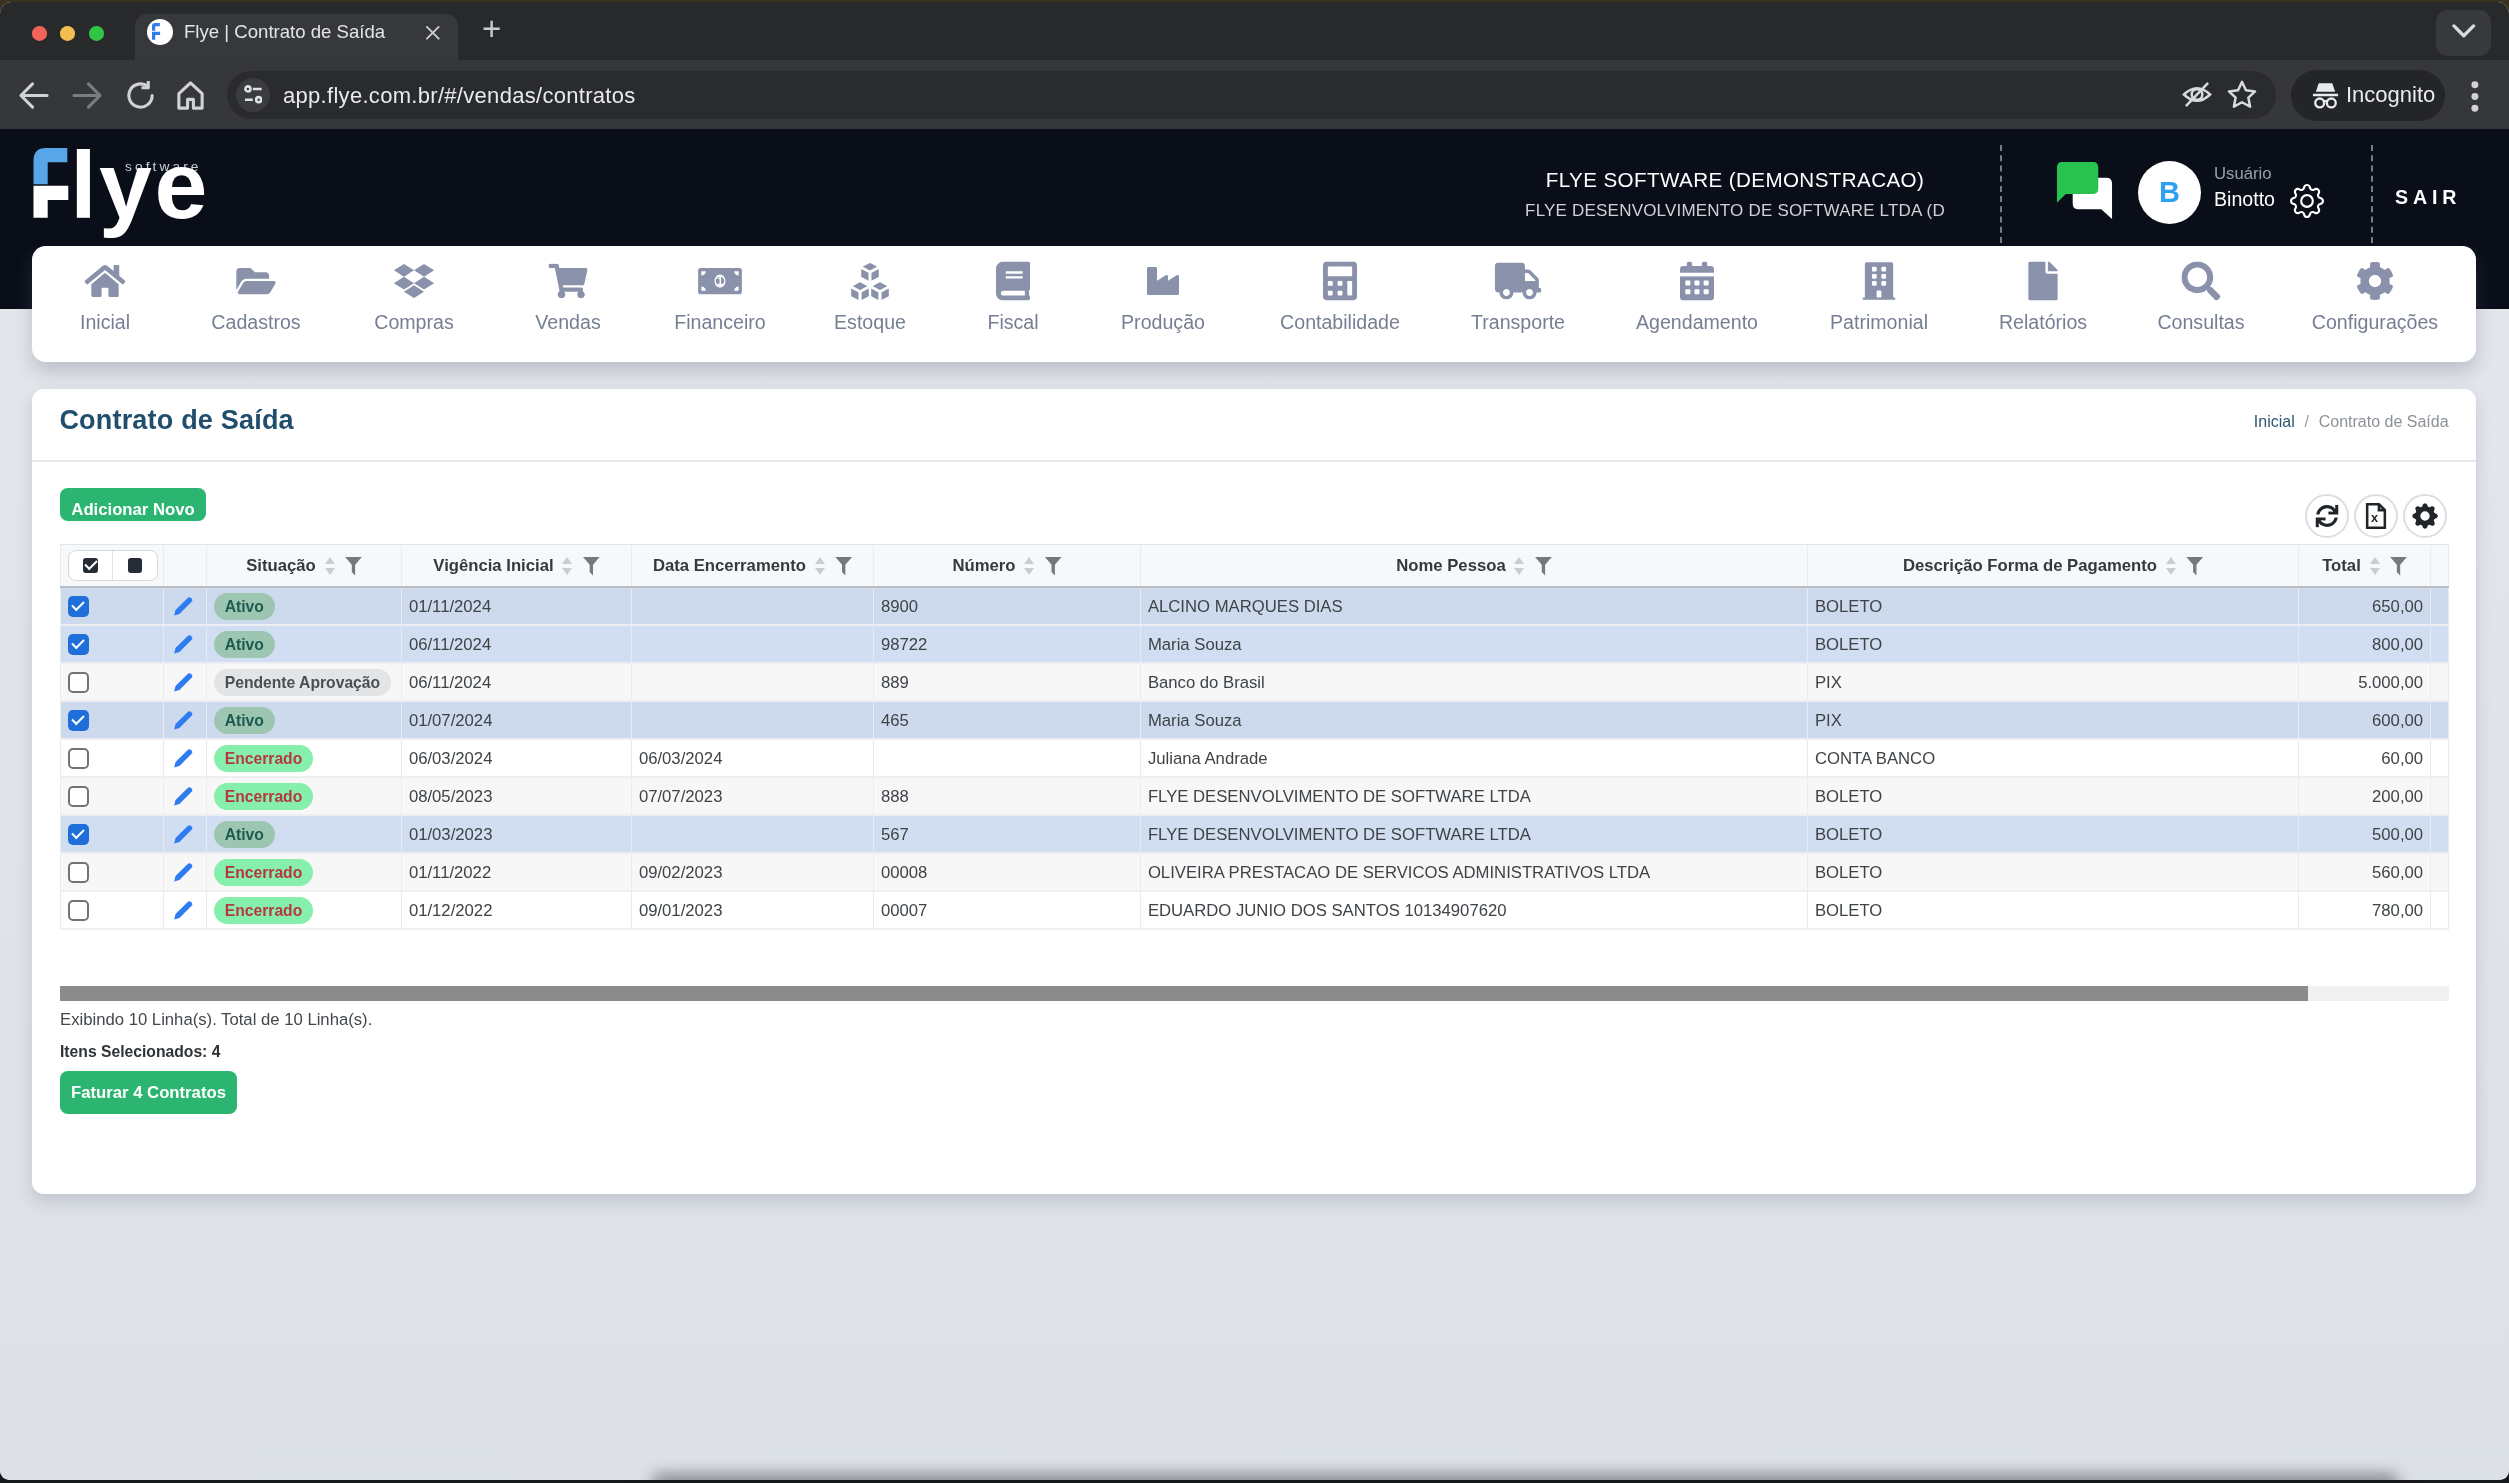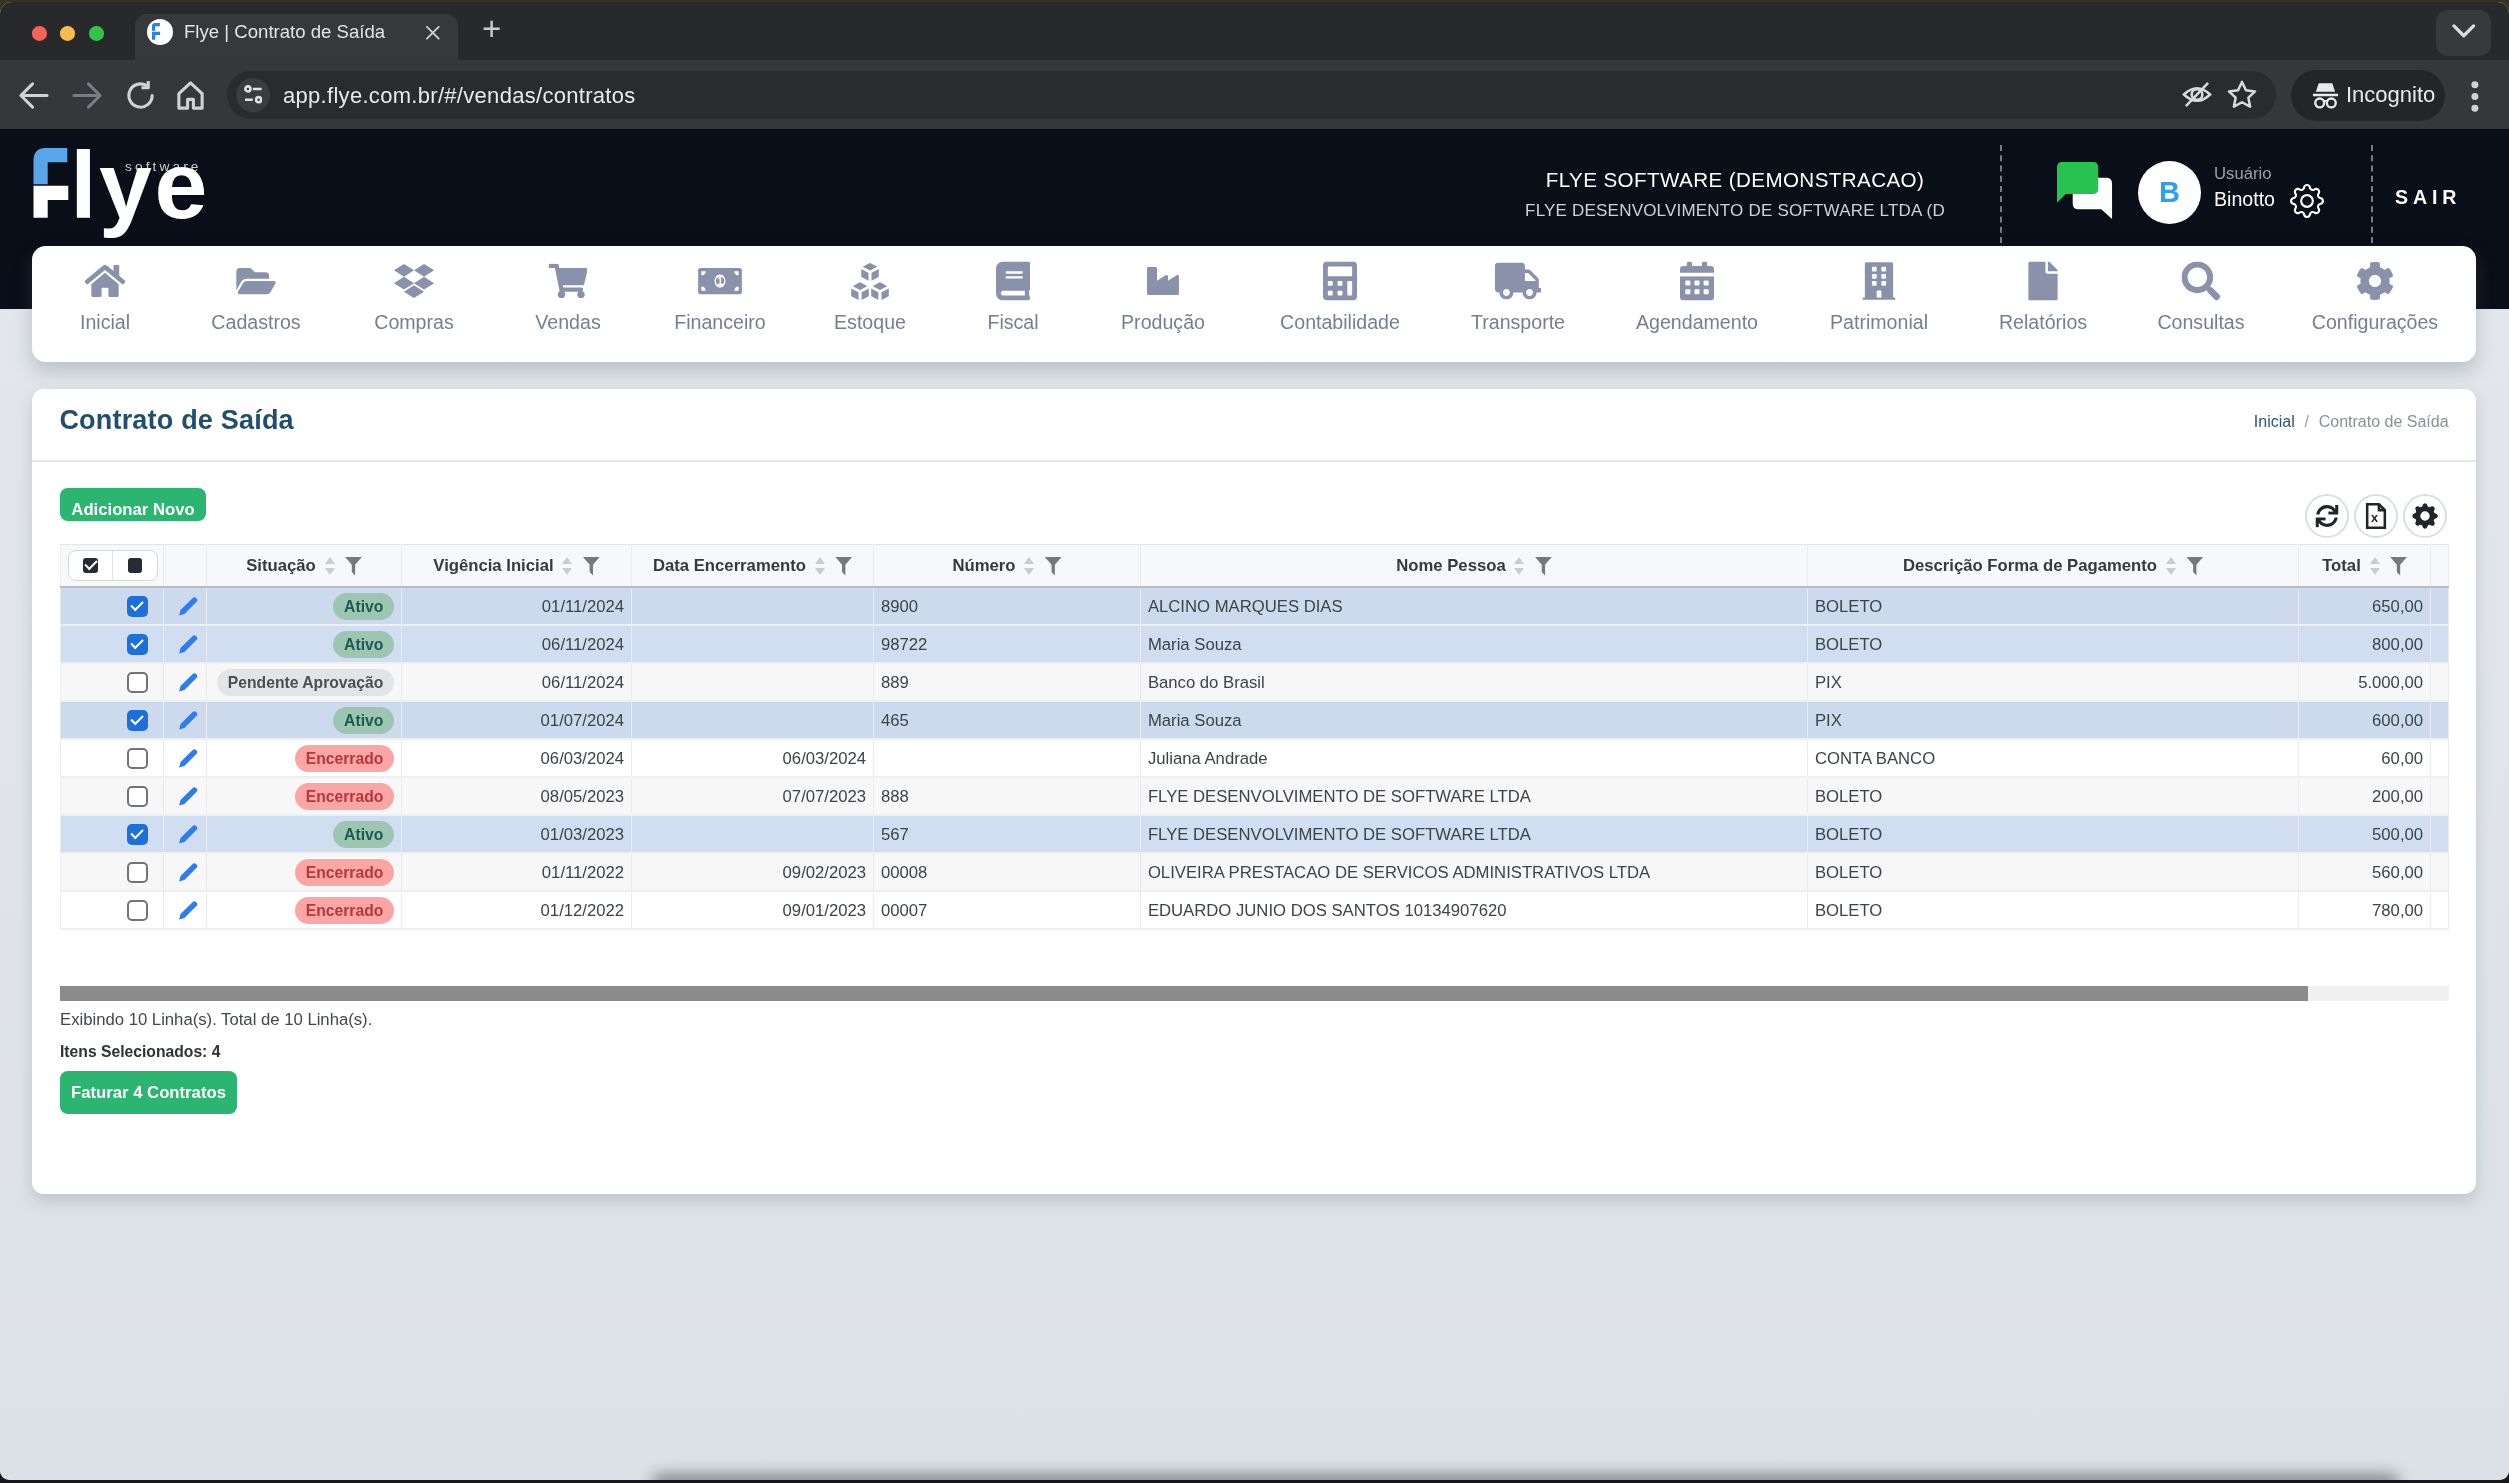--- a/index.html
+++ b/index.html
@@ -69,32 +69,32 @@
 #tbl { position:absolute; left:28px; top:155px; width:2052px; border-collapse:collapse; table-layout:fixed; font-size:16.7px; color:#3e4347; }
 #tbl th, #tbl td { border:1px solid #e9ebee; overflow:hidden; white-space:nowrap; padding:2px 6.9px 0; }
 #tbl td:first-child, #tbl th:first-child { padding-right:14.7px; }
 #tbl thead tr { height:42px; }
 #tbl thead th { background:#f7f8f9; border-top:1px solid #e2e5e8; border-bottom:2px solid #b9bec3; font-size:16.7px; color:#35393d; font-weight:bold; }
 #tbl tbody tr { height:38px; }
 #tbl tbody td { border-bottom:2px solid #edeff3; }
 tr.odd td { background:#f7f7f8; }
 tr.sel td { background:#d1def1; }
 tr.sel.odd td { background:#cddaee; }
-.tc { text-align:right; }
+.tc { text-align:left; }
 .tr { text-align:right; }
 
 .ckb { display:inline-block; width:21.6px; height:21.6px; border-radius:4.9px; border:2.5px solid #70747a; background:#fff; vertical-align:middle; }
 .ckb.on { border:0; background:#1e6fd9; position:relative; }
 .ckb.on:after { content:""; position:absolute; left:4.4px; top:4.9px; width:9.8px; height:4.9px; border-left:2.9px solid #fff; border-bottom:2.9px solid #fff; transform:rotate(-45deg); }
 
 .bdg { display:inline-block; height:27.4px; line-height:27.4px; padding:0 10.8px; border-radius:13.7px; font-weight:bold; font-size:15.7px; }
 .bdg.g { background:#9dc6b2; color:#1d5b4e; }
 .bdg.gr { background:#e3e4e6; color:#4a4f54; }
 .bdg.o { background:#f6d8ab; color:#a3562a; }
-.bdg.r { background:#fca5a5; color:#b4383d; }
+.bdg.r { background:#86efac; color:#b4383d; }
 
 #selw { display:inline-flex; height:31px; border:1.5px solid #d3d8dd; border-radius:7.8px; background:#fff; vertical-align:middle; position:relative; top:-1px; }
 #selw .c1, #selw .c2 { width:44px; display:flex; align-items:center; justify-content:center; }
 #selw .c1 { border-right:1.5px solid #dfe3e7; }
 .ckd { width:14.7px; height:14.7px; border-radius:2.9px; background:#262c35; position:relative; }
 .ckd:after { content:""; position:absolute; left:2px; top:2.5px; width:9.8px; height:4.9px; border-left:2.5px solid #fff; border-bottom:2.5px solid #fff; transform:rotate(-45deg); }
 .sqd { width:14.7px; height:14.7px; border-radius:2.9px; background:#262c35; }
 
 .hlab { display:inline-flex; align-items:center; justify-content:center; gap:8.8px; }
 .sort { display:inline-block; width:11.8px; height:21.6px; position:relative; }

